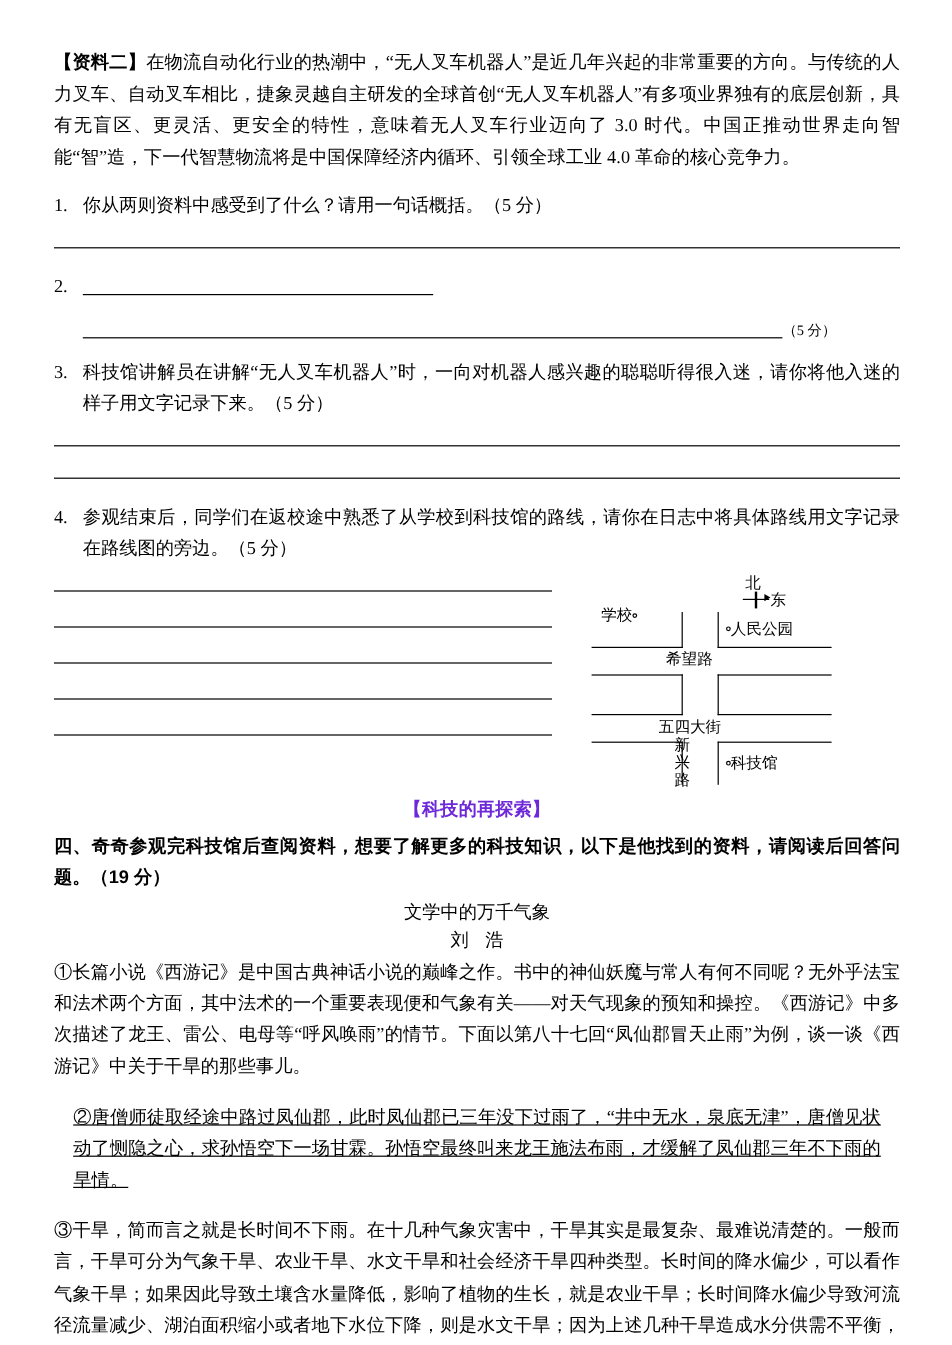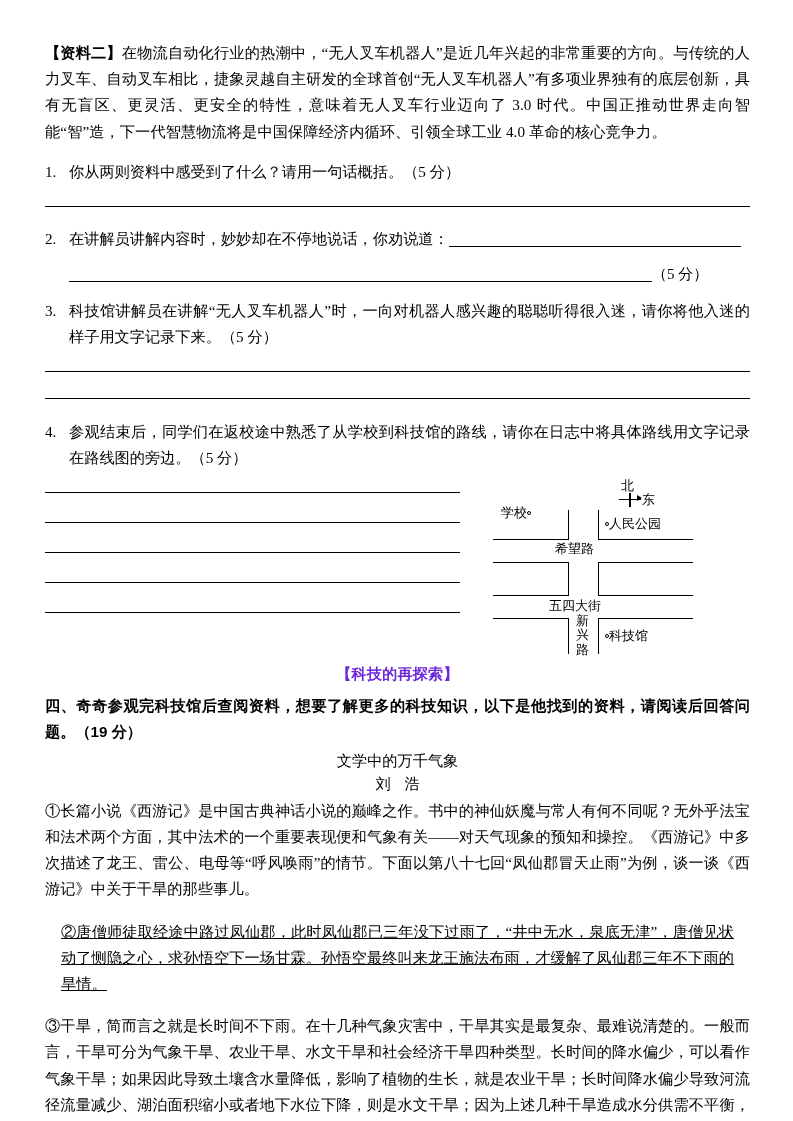--- a/index.html
+++ b/index.html
@@ -160,25 +160,25 @@
     <div class="qitem">
       <span class="qnum">1.</span>
       <span class="qtext">你从两则资料中感受到了什么？请用一句话概括。（5 分）</span>
     </div>
     <div style="height:21px"></div>
     <div class="ansline"></div>
 
     <div style="height:19px"></div>
     <div class="qitem">
       <span class="qnum">2.</span>
-      <span class="qtext"><span>在讲解员讲解内容时，妙妙却在不停地说话，你劝说道：</span><span class="inline-blank" style="width:292px"></span></span>
+      <span class="qtext"><span class="inline-blank" style="width:292px"></span></span>
     </div>
     <div style="height:11px; position:relative;">
       <div style="position:absolute; left:24px; top:11px; width:681px;">
-        <span class="inline-blank" style="width:583px"></span><span style="font-size:15px">（5 分）</span>
+        <span class="inline-blank" style="width:583px"></span><span style="font-size:12px">（5 分）</span>
       </div>
     </div>
 
     <div style="height:34px"></div>
     <div class="qitem">
       <span class="qnum">3.</span>
       <span class="qtext">科技馆讲解员在讲解“无人叉车机器人”时，一向对机器人感兴趣的聪聪听得很入迷，请你将他入迷的样子用文字记录下来。（5 分）</span>
     </div>
     <div style="height:20px"></div>
     <div class="ansline"></div>
@@ -230,21 +230,21 @@
         <div class="blk" style="left:0px; top:84px; width:76px; height:34px; border-top:1.3px solid #000; border-right:1.3px solid #000; border-bottom:1.3px solid #000;"></div>
 
         <div class="blk" style="left:105px; top:84px; width:95px; height:34px; border-top:1.3px solid #000; border-left:1.3px solid #000; border-bottom:1.3px solid #000;"></div>
 
         <div class="map-label" style="left:56px; top:120px;">五四大街</div>
 
         <div class="blk" style="left:0px; top:140px; width:76px; height:36px; border-top:1.3px solid #000; border-right:1.3px solid #000;"></div>
 
         <div class="blk" style="left:105px; top:140px; width:95px; height:36px; border-top:1.3px solid #000; border-left:1.3px solid #000;"></div>
 
-        <div class="map-label-v" style="left:82px; top:136px;">新兴路</div>
+        <div class="map-label-v" style="left:68px; top:136px;">新兴路</div>
 
         <div class="map-label" style="left:112px; top:150px;"><span class="dot"></span><span>科技馆</span></div>
 
       </div>
     </div>
 
     <div style="height:2px"></div>
     <div class="blue-heading">【科技的再探索】</div>
 
     <div style="height:9px"></div>

